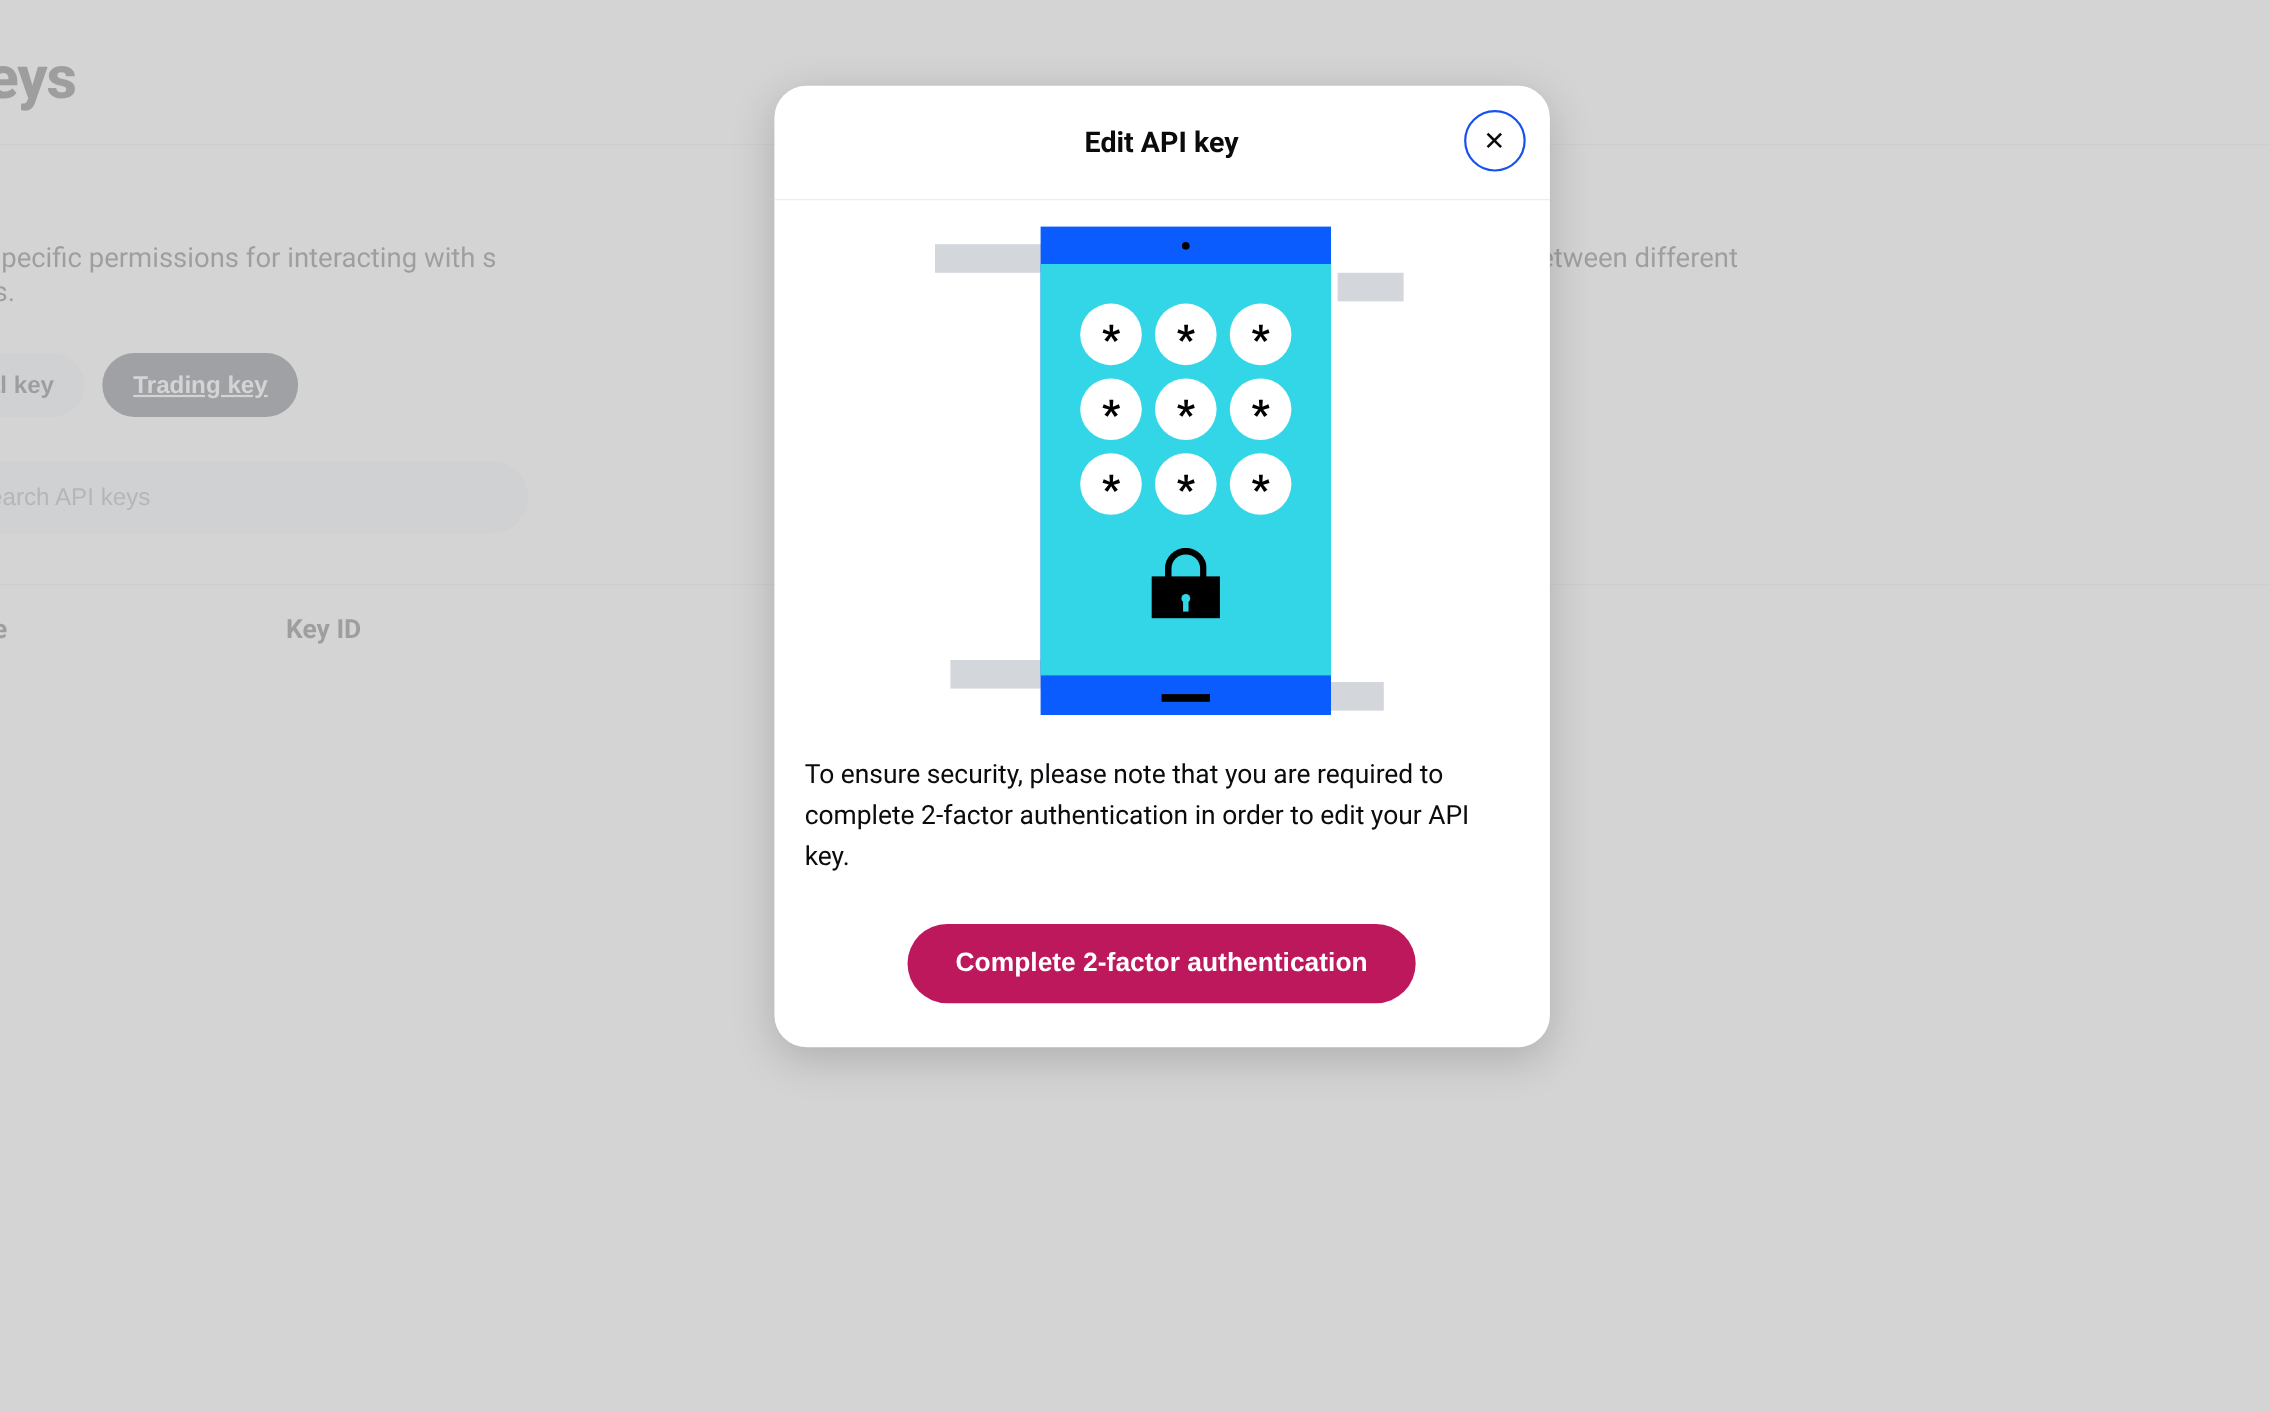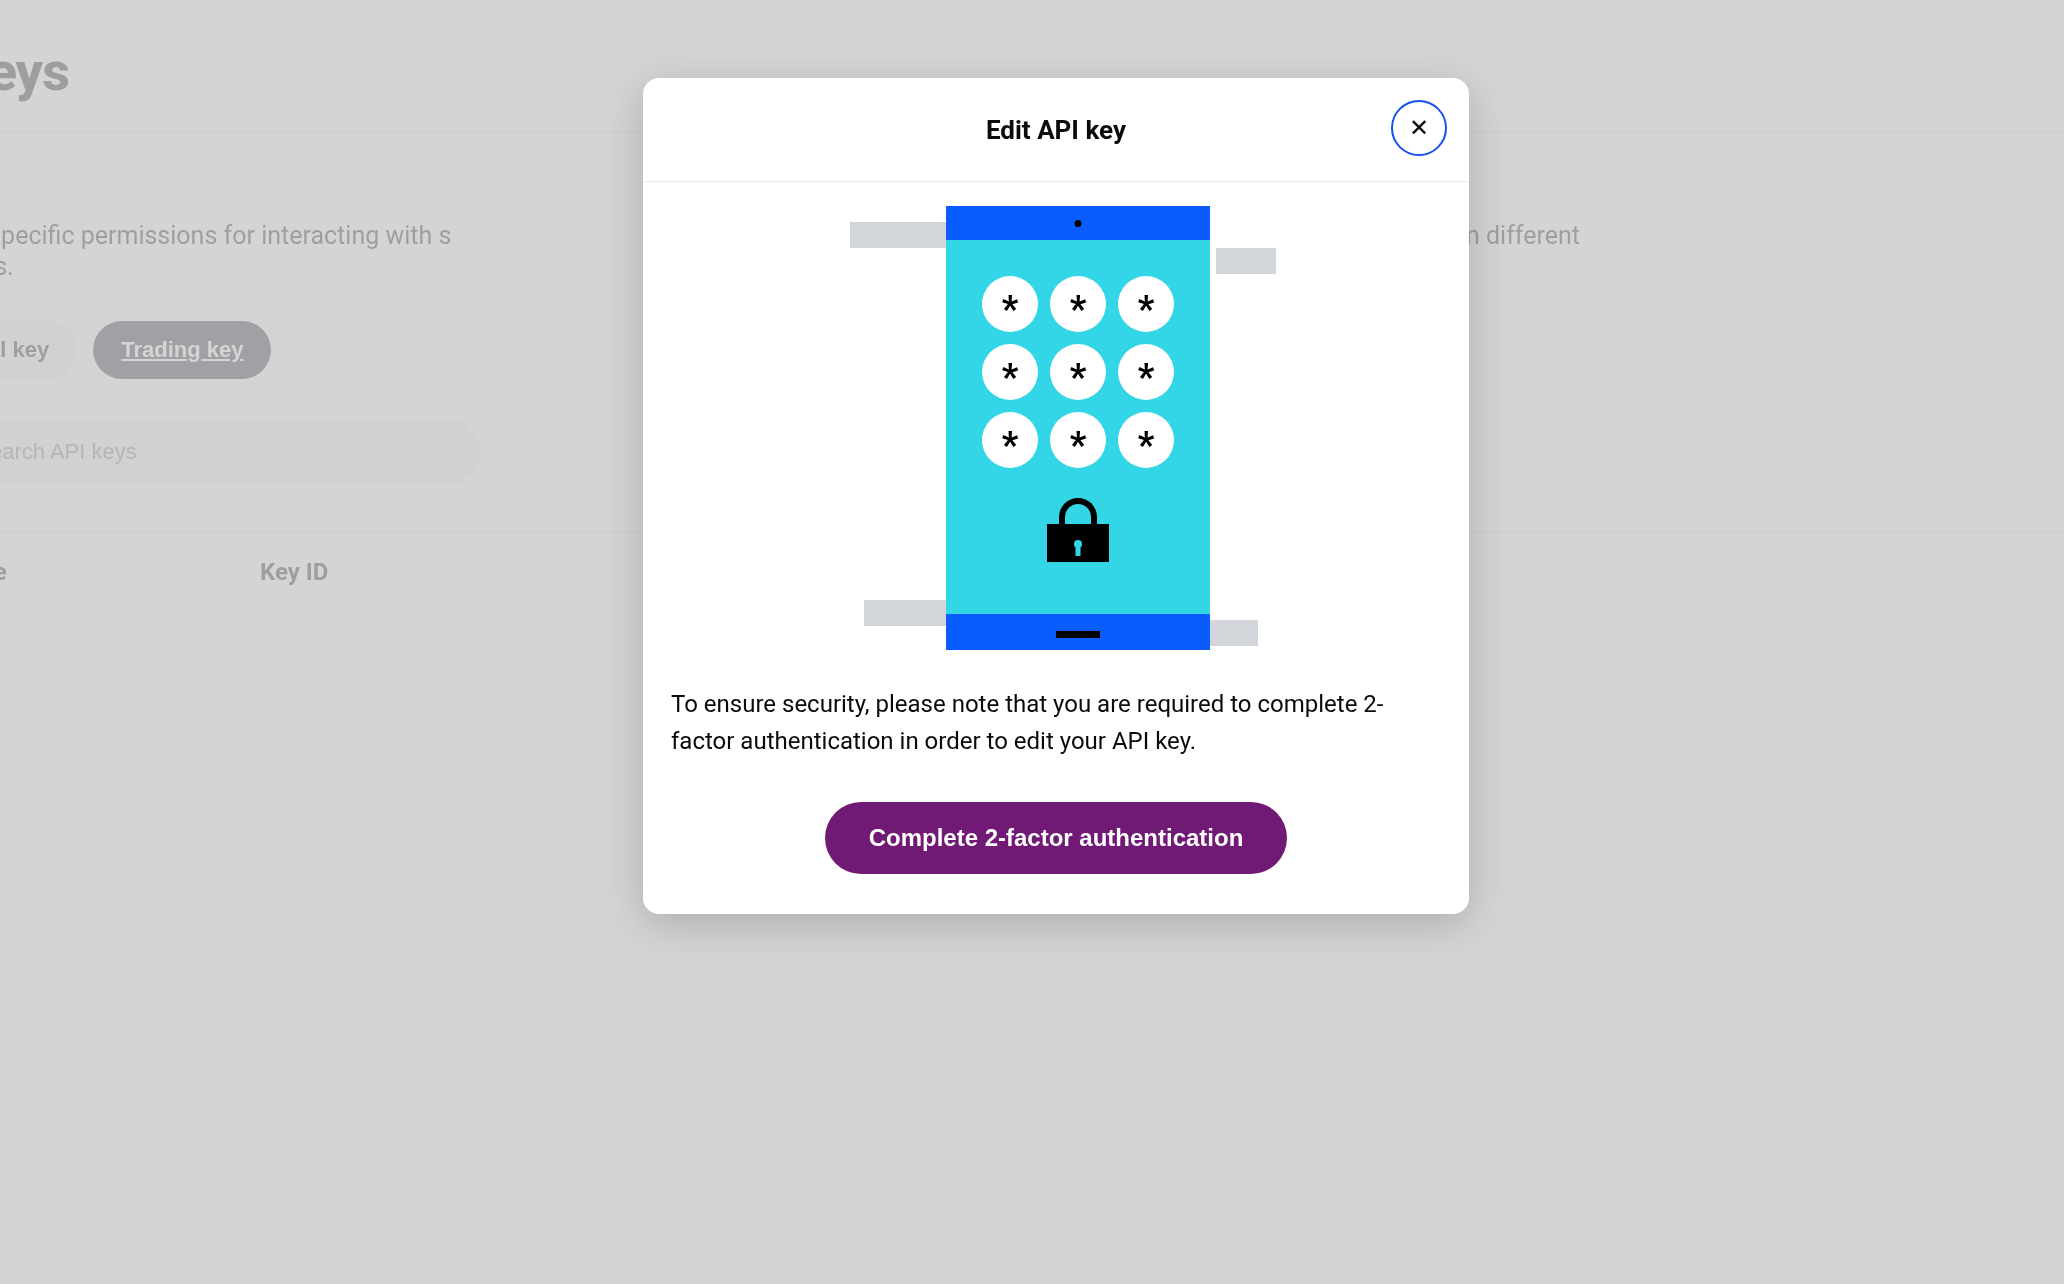--- a/index.html
+++ b/index.html
@@ -132,23 +132,23 @@
     inset: 0;
     background: rgba(200,200,200,0.78);
     display: flex;
     align-items: flex-start;
     justify-content: center;
     padding-top: 78px;
   }
 
   
   .modal {
-    width: 826px;
+    width: 705px;
     background: #fff;
-    border-radius: 16px;
+    border-radius: 29px;
     box-shadow: 0 10px 40px rgba(0,0,0,0.18);
     overflow: hidden;
     margin-left: 48px;
   }
   .modal-head {
     position: relative;
     height: 104px;
     border-bottom: 1px solid #ececec;
     display: flex;
     align-items: center;
@@ -300,21 +300,21 @@
     font-size: 24px;
     line-height: 1.55;
     color: #0a0b0d;
   }
   .modal-actions {
     display: flex;
     justify-content: center;
     padding: 32px 0 40px 0;
   }
   .primary-btn {
-    background: #701a75;
+    background: #be185d;
     color: #fff;
     border: none;
     border-radius: 999px;
     font-size: 24px;
     font-weight: 600;
     padding: 22px 44px;
     cursor: pointer;
   }
 </style>
 </head>

